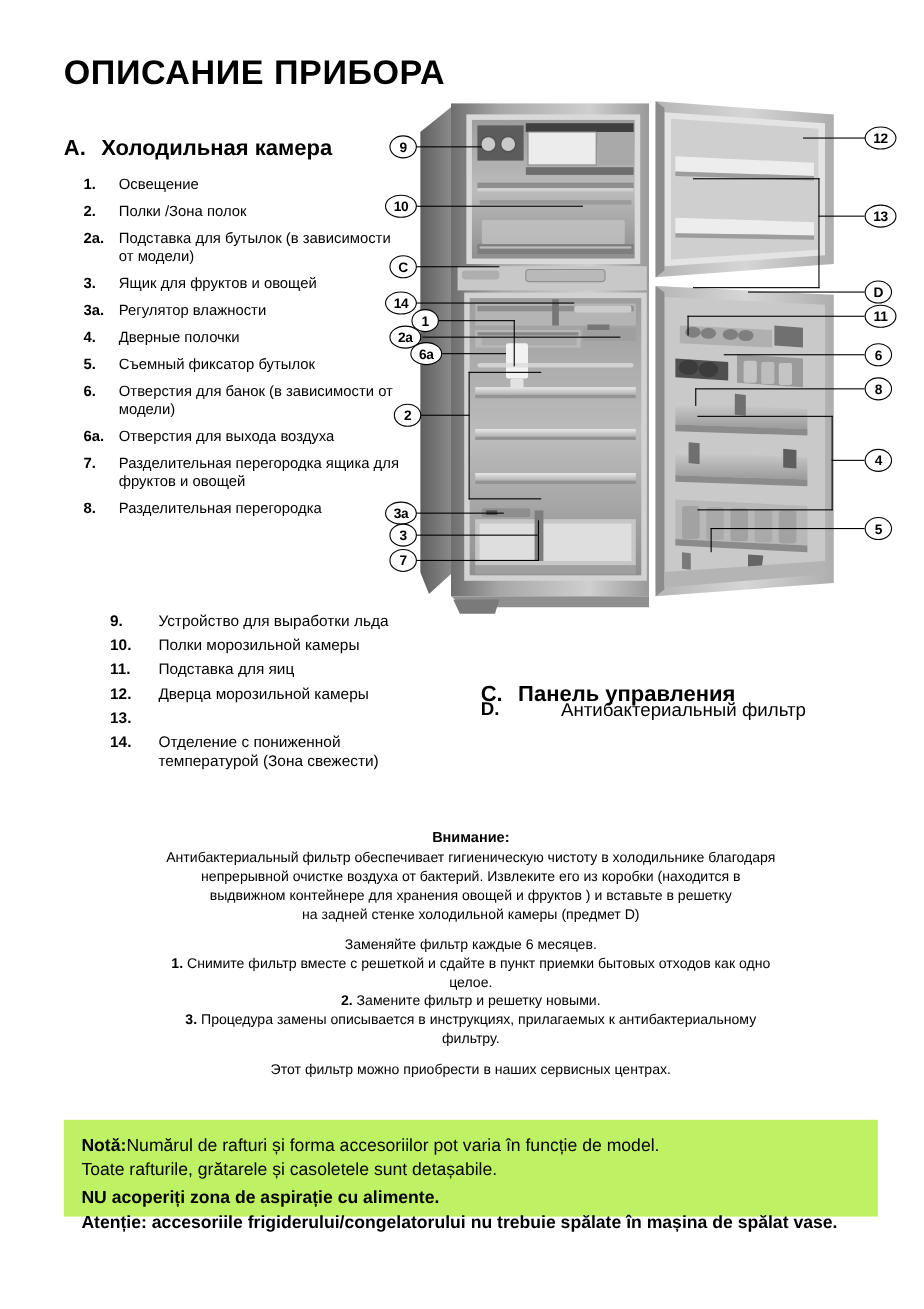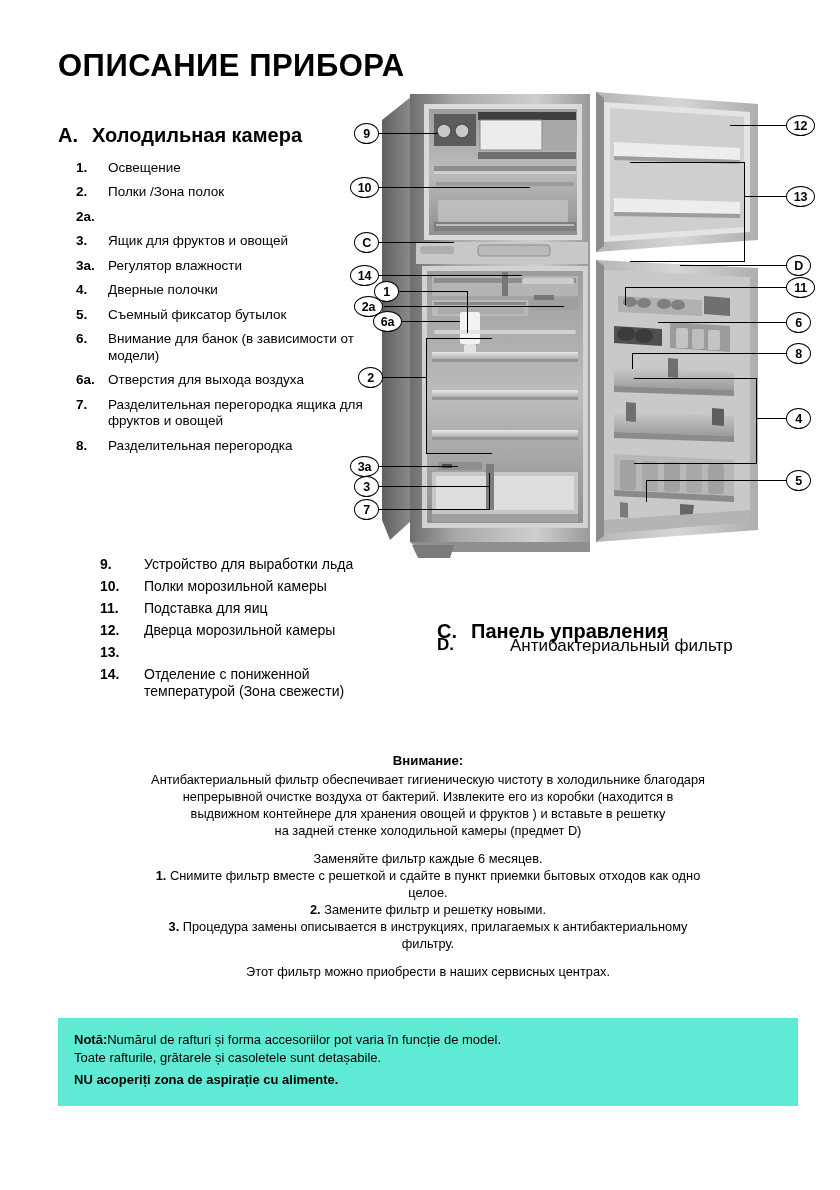--- a/index.html
+++ b/index.html
@@ -105,22 +105,22 @@
   #attention .gap { height: 11px; }
   #attention .stepnum { font-weight: bold; }
 
   
   #note-box {
     position: absolute;
     left: 58px;
     top: 1018px;
     width: 740px;
     height: 88px;
-    background: #5eead4;
-    font-size: 13px;
+    background: #bef264;
+    font-size: 16px;
     line-height: 1.35;
     box-sizing: border-box;
     padding: 13px 0 0 16px;
   }
   #note-box .b { font-weight: bold; }
   #note-box .line-bold { font-weight: bold; }
   #note-box p { margin: 0; }
   #note-box .nspace { height: 5px; }
 
   
@@ -185,40 +185,41 @@
     <div class="item">
       <span class="num">1.</span>
       <span class="txt">Освещение</span>
     </div>
     <div class="item">
       <span class="num">2.</span>
       <span class="txt">Полки /Зона полок</span>
     </div>
     <div class="item">
       <span class="num">2a.</span>
+      <span class="txt">Подставка для бутылок (в зависимости от модели)</span>
     </div>
     <div class="item">
       <span class="num">3.</span>
       <span class="txt">Ящик для фруктов и овощей</span>
     </div>
     <div class="item">
       <span class="num">3a.</span>
       <span class="txt">Регулятор влажности</span>
     </div>
     <div class="item">
       <span class="num">4.</span>
       <span class="txt">Дверные полочки</span>
     </div>
     <div class="item">
       <span class="num">5.</span>
       <span class="txt">Съемный фиксатор бутылок</span>
     </div>
     <div class="item">
       <span class="num">6.</span>
-      <span class="txt">Внимание для банок (в зависимости от модели)</span>
+      <span class="txt">Отверстия для банок (в зависимости от модели)</span>
     </div>
     <div class="item">
       <span class="num">6a.</span>
       <span class="txt">Отверстия для выхода воздуха</span>
     </div>
     <div class="item">
       <span class="num">7.</span>
       <span class="txt">Разделительная перегородка ящика для фруктов и овощей</span>
     </div>
     <div class="item">
@@ -496,15 +497,16 @@
     <p>фильтру.</p>
     <div class="gap"></div>
     <p>Этот фильтр можно приобрести в наших сервисных центрах.</p>
   </div>
 
   <div id="note-box">
     <p><span class="b">Notă:</span><span>Numărul de rafturi și forma accesoriilor pot varia în funcție de model.</span></p>
     <p>Toate rafturile, grătarele și casoletele sunt detașabile.</p>
     <div class="nspace"></div>
     <p class="line-bold">NU acoperiți zona de aspirație cu alimente.</p>
+    <p class="line-bold">Atenție: accesoriile frigiderului/congelatorului nu trebuie spălate în mașina de spălat vase.</p>
   </div>
 
 </div>
 
 </body></html>

